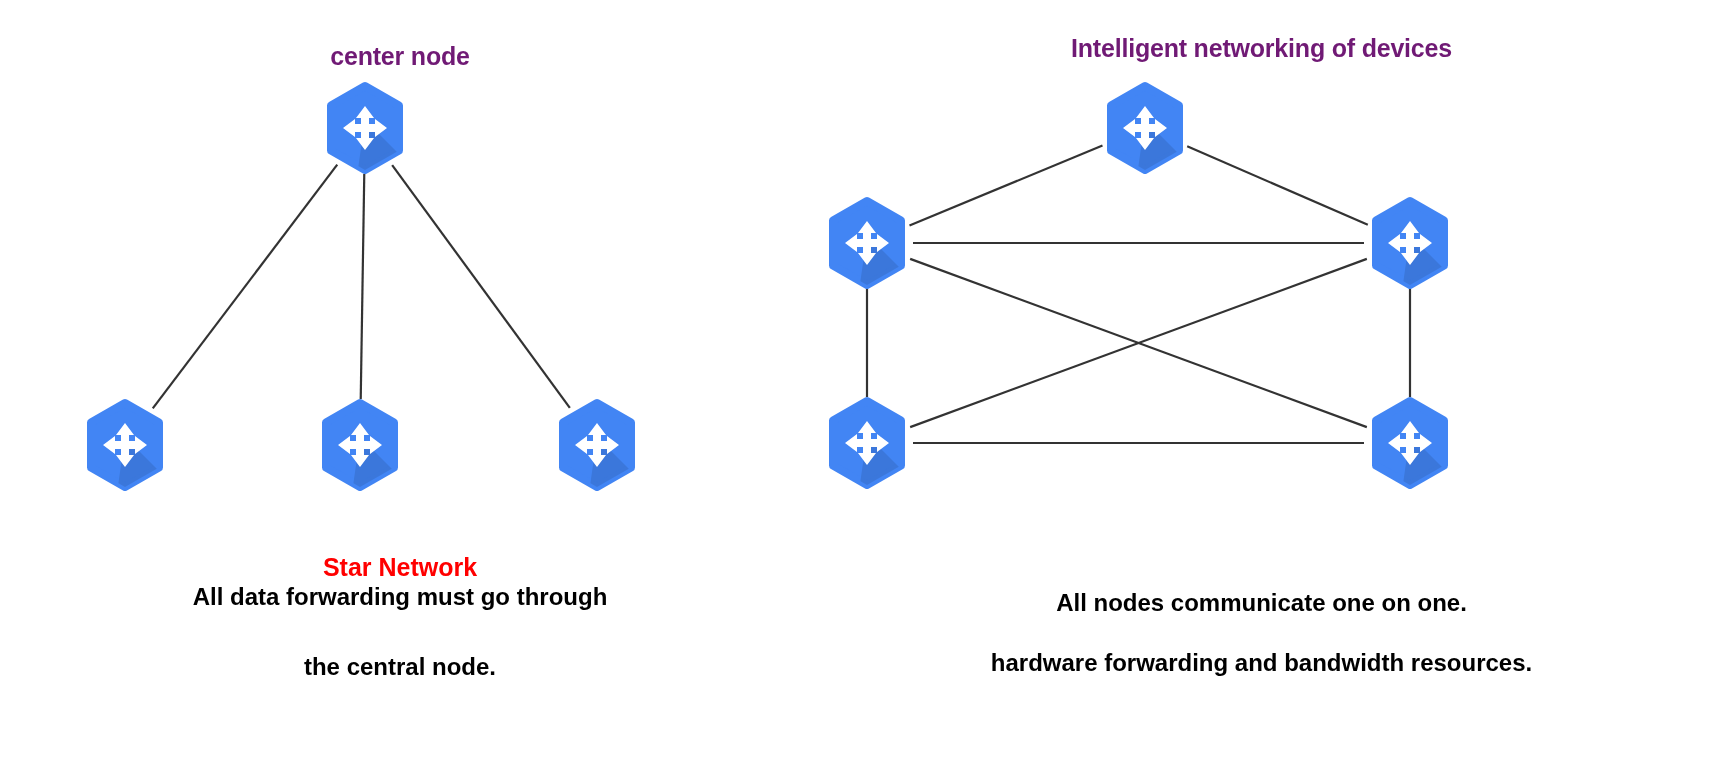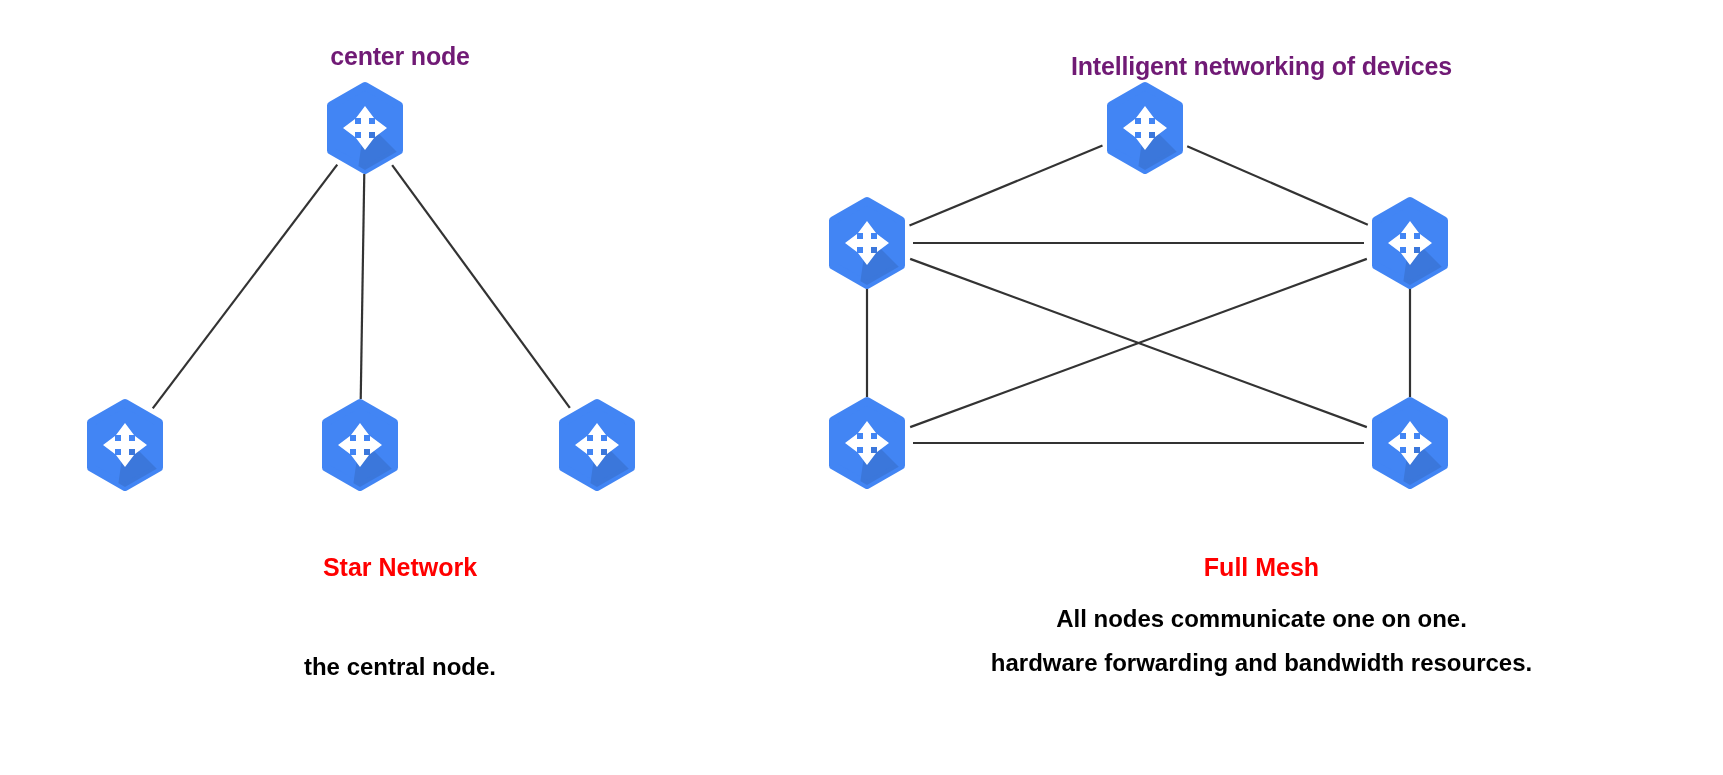--- a/index.html
+++ b/index.html
@@ -90,29 +90,29 @@
       <line x1="1366.8348595721739" y1="258.8987625885179" x2="910.165140427826" y2="427.1012374114821" class="link-line" stroke="#333333"></line>
       <line x1="1410" y1="289" x2="1410" y2="397" class="link-line" stroke="#333333"></line>
       <line x1="913" y1="443" x2="1364" y2="443" class="link-line" stroke="#333333"></line>
     </svg>
 
   <div class="panel" id="panel-star">
     <div class="heading" style="top:42px;">center node</div>
 
     <div class="topology-name" style="top:541px;">Star Network</div>
 
+    <div class="desc-line" style="top:583px;">All data forwarding must go through</div>
     <div class="desc-line" style="top:653px;">the central node.</div>
   </div>
 
   <div class="panel" id="panel-mesh">
-    <div class="heading" style="top:52px;">Intelligent networking of devices</div>
-
-    <div class="topology-name" style="top:541px;">Full Mesh</div>
-
-    <div class="desc-line" style="top:605px;">All nodes communicate one on one.</div>
+    <div class="heading" style="top:34px;">Intelligent networking of devices</div>
+
+
+    <div class="desc-line" style="top:589px;">All nodes communicate one on one.</div>
     <div class="desc-line" style="top:649px;">hardware forwarding and bandwidth resources.</div>
   </div>
 
   <div id="node-layer" style="position:absolute;left:0;top:0;width:1723px;height:775px;">
       <div class="node-icon" style="left: 317px; top: 80px;">
         <svg width="96" height="96" viewBox="0 0 96 96">
           <defs>
             <clipPath id="hexclip-star-center">
               <path d="M48 6 L82 25.5 L82 70.5 L48 90 L14 70.5 L14 25.5 Z"></path>
             </clipPath>

